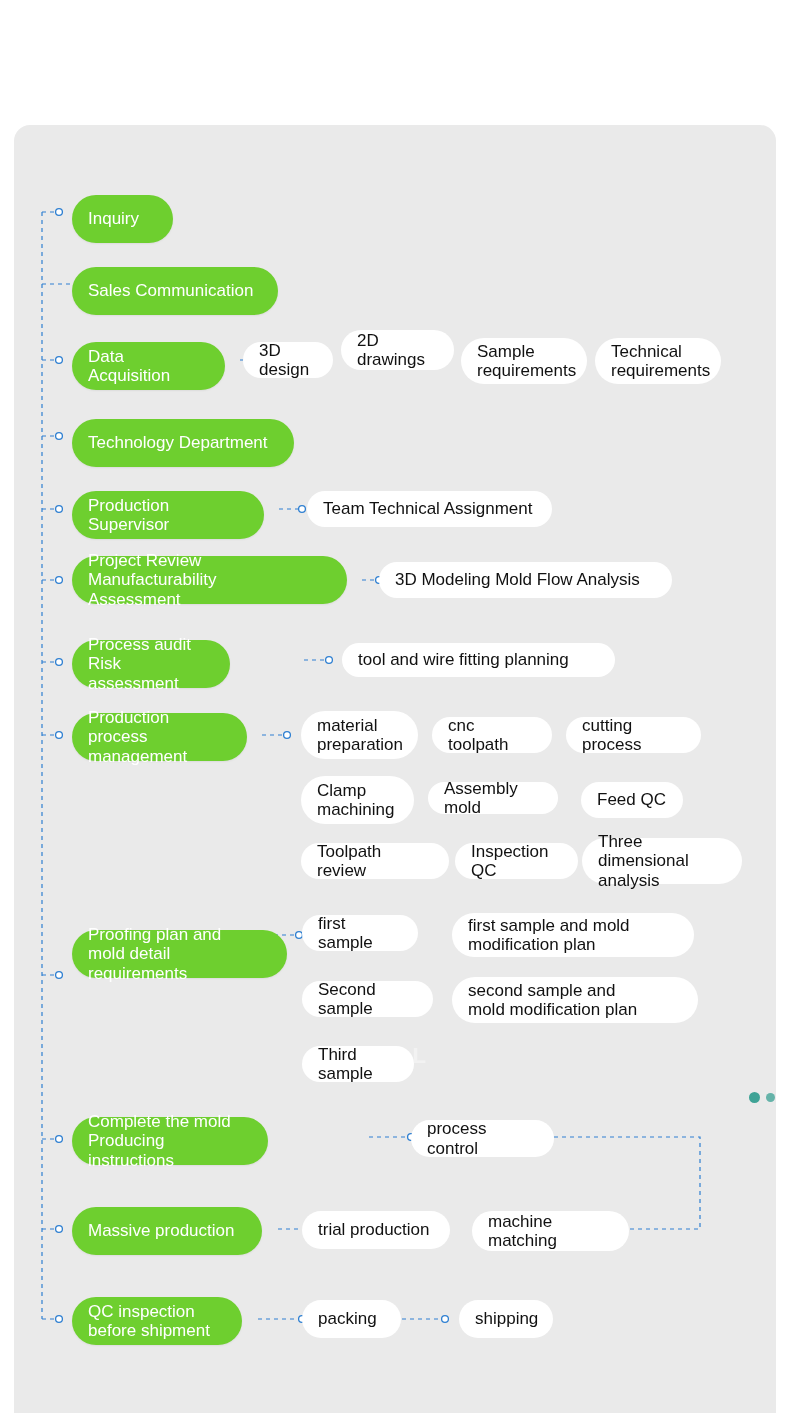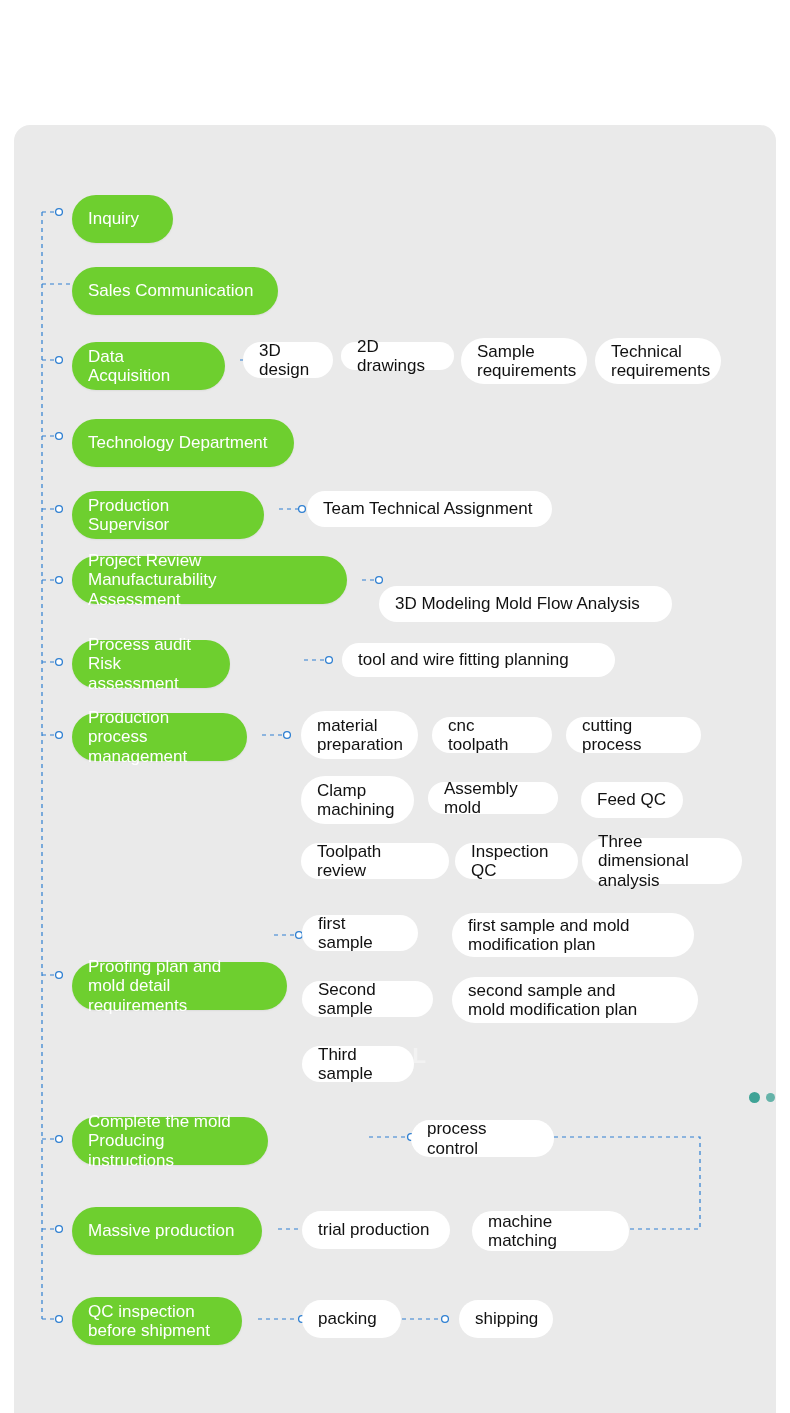--- a/index.html
+++ b/index.html
@@ -172,49 +172,49 @@
       <span class="dot d1"></span>
       <span class="dot d2"></span>
 
     </div>
 
     <div id="nodes">
         <div class="pill green" style="left: 58px; top: 70px; width: 101px; height: 35px;"><span>Inquiry</span></div>
         <div class="pill green" style="left: 58px; top: 142px; width: 206px; height: 35px;"><span>Sales Communication</span></div>
         <div class="pill green" style="left: 58px; top: 217px; width: 153px; height: 36px;"><span>Data Acquisition</span></div>
         <div class="pill white" style="left: 229px; top: 217px; width: 90px; height: 36px;"><span>3D design</span></div>
-        <div class="pill white" style="left: 327px; top: 217px; width: 113px; height: 28px;"><span>2D drawings</span></div>
+        <div class="pill white" style="left: 327px; top: 205px; width: 113px; height: 40px;"><span>2D drawings</span></div>
         <div class="pill white two-line" style="left: 447px; top: 213px; width: 126px; height: 46px;"><span>Sample
 requirements</span></div>
         <div class="pill white two-line" style="left: 581px; top: 213px; width: 126px; height: 46px;"><span>Technical
 requirements</span></div>
         <div class="pill green" style="left: 58px; top: 294px; width: 222px; height: 35px;"><span>Technology Department</span></div>
         <div class="pill green" style="left: 58px; top: 366px; width: 192px; height: 36px;"><span>Production Supervisor</span></div>
         <div class="pill white" style="left: 293px; top: 366px; width: 245px; height: 36px;"><span>Team Technical Assignment</span></div>
         <div class="pill green two-line" style="left: 58px; top: 431px; width: 275px; height: 48px;"><span>Project Review Manufacturability
 Assessment</span></div>
-        <div class="pill white" style="left: 365px; top: 461px; width: 293px; height: 36px;"><span>3D Modeling Mold Flow Analysis</span></div>
+        <div class="pill white" style="left: 365px; top: 437px; width: 293px; height: 36px;"><span>3D Modeling Mold Flow Analysis</span></div>
         <div class="pill green two-line" style="left: 58px; top: 515px; width: 158px; height: 44px;"><span>Process audit
 Risk assessment</span></div>
         <div class="pill white" style="left: 328px; top: 518px; width: 273px; height: 34px;"><span>tool and wire fitting planning</span></div>
         <div class="pill green two-line" style="left: 58px; top: 588px; width: 175px; height: 44px;"><span>Production process
 management</span></div>
         <div class="pill white two-line" style="left: 287px; top: 586px; width: 117px; height: 48px;"><span>material
 preparation</span></div>
         <div class="pill white" style="left: 418px; top: 592px; width: 120px; height: 36px;"><span>cnc toolpath</span></div>
         <div class="pill white" style="left: 552px; top: 592px; width: 135px; height: 36px;"><span>cutting process</span></div>
         <div class="pill white two-line" style="left: 287px; top: 651px; width: 113px; height: 48px;"><span>Clamp
 machining</span></div>
         <div class="pill white" style="left: 414px; top: 657px; width: 130px; height: 32px;"><span>Assembly mold</span></div>
         <div class="pill white" style="left: 567px; top: 657px; width: 102px; height: 36px;"><span>Feed QC</span></div>
         <div class="pill white" style="left: 287px; top: 718px; width: 148px; height: 36px;"><span>Toolpath review</span></div>
         <div class="pill white" style="left: 441px; top: 718px; width: 123px; height: 36px;"><span>Inspection QC</span></div>
         <div class="pill white two-line" style="left: 568px; top: 713px; width: 160px; height: 46px;"><span>Three dimensional
 analysis</span></div>
-        <div class="pill green two-line" style="left: 58px; top: 837px; width: 215px; height: 44px;"><span>Proofing plan and
+        <div class="pill green two-line" style="left: 58px; top: 805px; width: 215px; height: 44px;"><span>Proofing plan and
 mold detail requirements</span></div>
         <div class="pill white" style="left: 288px; top: 790px; width: 116px; height: 36px;"><span>first sample</span></div>
         <div class="pill white two-line" style="left: 438px; top: 788px; width: 242px; height: 44px;"><span>first sample and mold
 modification plan</span></div>
         <div class="pill white" style="left: 288px; top: 856px; width: 131px; height: 36px;"><span>Second sample</span></div>
         <div class="pill white two-line" style="left: 438px; top: 852px; width: 246px; height: 46px;"><span>second sample and
 mold modification plan</span></div>
         <div class="pill white" style="left: 288px; top: 921px; width: 112px; height: 36px;"><span>Third sample</span></div>
         <div class="pill green two-line" style="left: 58px; top: 992px; width: 196px; height: 45px;"><span>Complete the mold
 Producing instructions</span></div>

